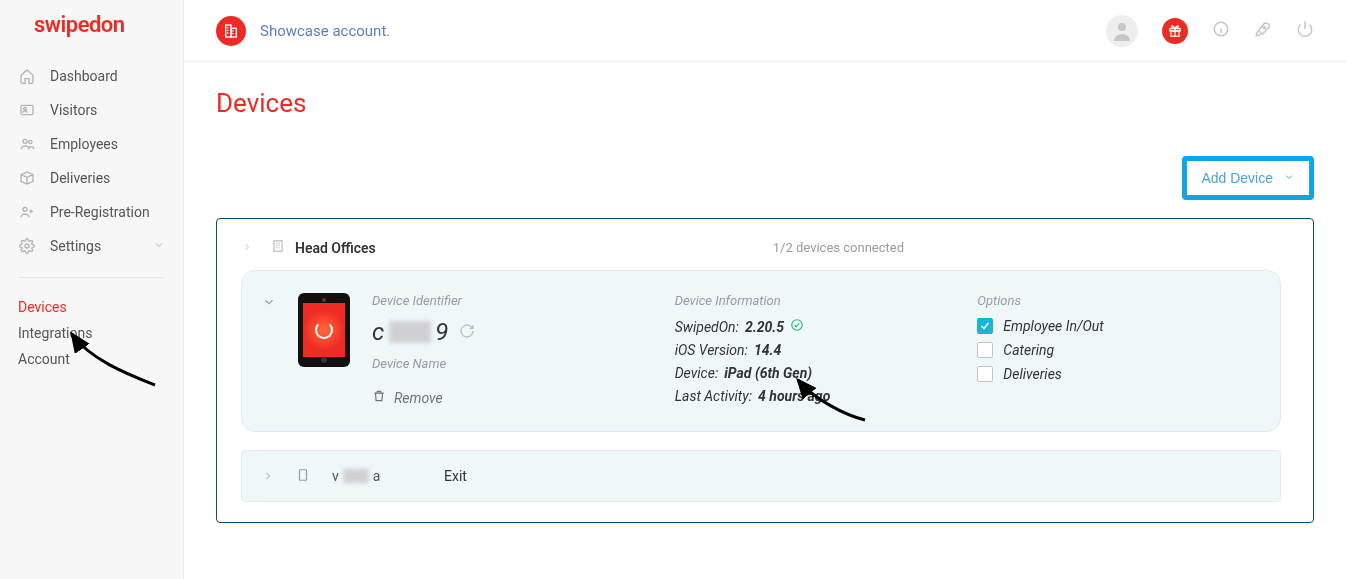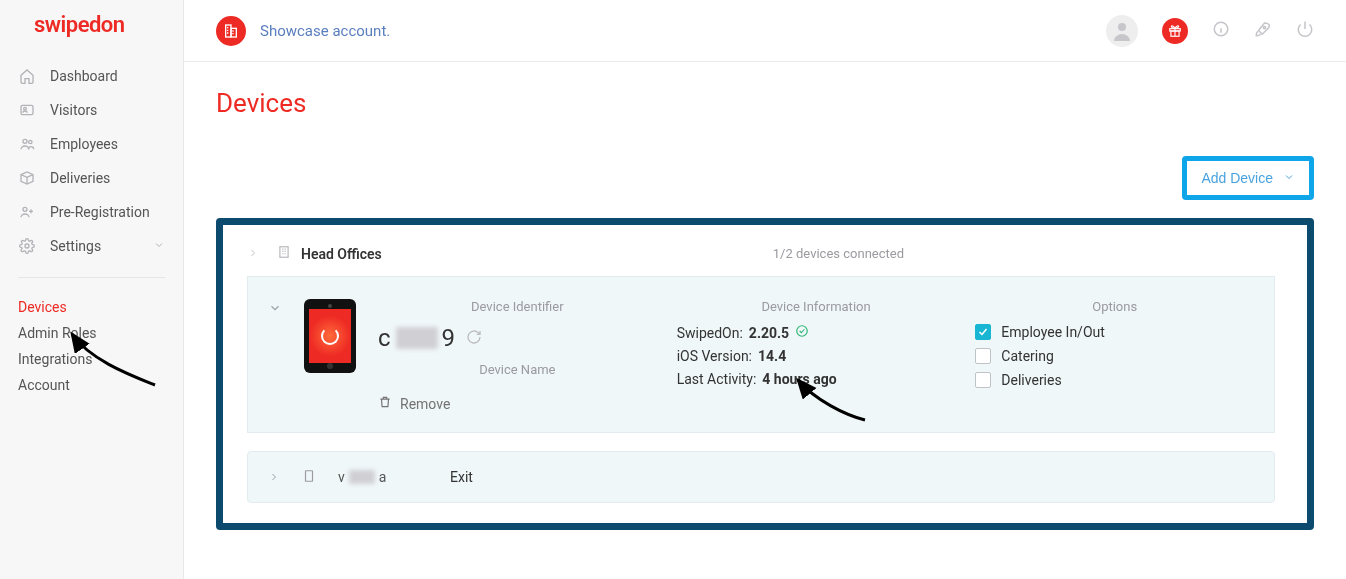--- a/index.html
+++ b/index.html
@@ -138,24 +138,23 @@
     padding: 9px 14px;
     font-size: 14px;
     display: inline-flex;
     align-items: center;
     gap: 10px;
     cursor: pointer;
   }
   .btn-outline .chev { color: #4aa3df; }
 
   .panel {
-    border: 7px solid #0c4a6e;
+    border: 1px solid #0c4a6e;
     border-radius: 4px;
     padding: 0 8px 20px 0;
-    text-align: center;
   }
   .group-header {
     display: flex;
     align-items: center;
     padding: 20px 24px 14px 24px;
     font-size: 14px;
   }
   .group-header .chev-r { color: #c5c5c9; margin-right: 18px; }
   .group-header .bld-icon { color: #b8b8bc; margin-right: 10px; }
   .group-title { font-weight: 600; color: #333; }
@@ -164,25 +163,26 @@
     font-size: 13px;
     margin-left: auto;
     margin-right: auto;
     transform: translateX(10px);
   }
 
   .device-card {
     margin: 0 24px 18px 24px;
     background: #f0f7f9;
     border: 1px solid #e0ecef;
-    border-radius: 0;
+    border-radius: 14px;
     padding: 22px 20px 20px 20px;
     display: flex;
     align-items: flex-start;
     gap: 22px;
+    font-style: italic;
   }
   .chev-btn {
     color: #9aa0a5;
     cursor: pointer;
     margin-top: 2px;
   }
   .ipad {
     width: 52px; height: 74px;
     background: #111;
     border-radius: 6px;
@@ -365,23 +365,20 @@
           <svg width="12" height="12" viewBox="0 0 24 24" fill="none" stroke="currentColor" stroke-width="2">
               <path d="M6 9l6 6 6-6"></path>
             </svg>
         </span>
       </div>
     </div>
     <div class="nav-sep"></div>
     <div class="nav-sub">
       <div class="nav-item active">
         <span>Devices</span>
-      </div>
-      <div class="nav-item">
-        <span>Admin Roles</span>
       </div>
       <div class="nav-item">
         <span>Integrations</span>
       </div>
       <div class="nav-item">
         <span>Account</span>
       </div>
     </div>
   </aside>
 
@@ -507,20 +504,24 @@
                       <circle cx="12" cy="12" r="9"></circle>
                       <path d="M8 12l3 3 5-6"></path>
                     </svg>
                 </span>
               </div>
               <div class="info-line">
                 <span class="k">iOS Version:</span>
                 <span class="v">14.4</span>
               </div>
               <div class="info-line">
+                <span class="k">Device:</span>
+                <span class="v">iPad (6th Gen)</span>
+              </div>
+              <div class="info-line">
                 <span class="k">Last Activity:</span>
                 <span class="v">4 hours ago</span>
               </div>
             </div>
             <div class="col opts">
               <div class="label">Options</div>
               <div class="opt-row">
                 <span class="chk checked">
                   <svg width="12" height="12" viewBox="0 0 24 24" fill="none" stroke="currentColor" stroke-width="3">
                       <path d="M5 12l5 5 9-11"></path>

